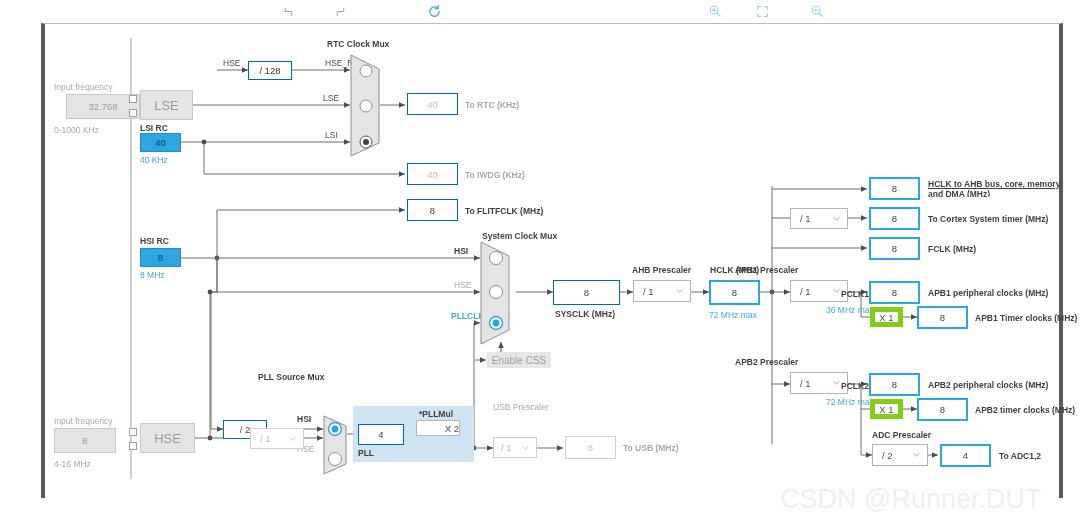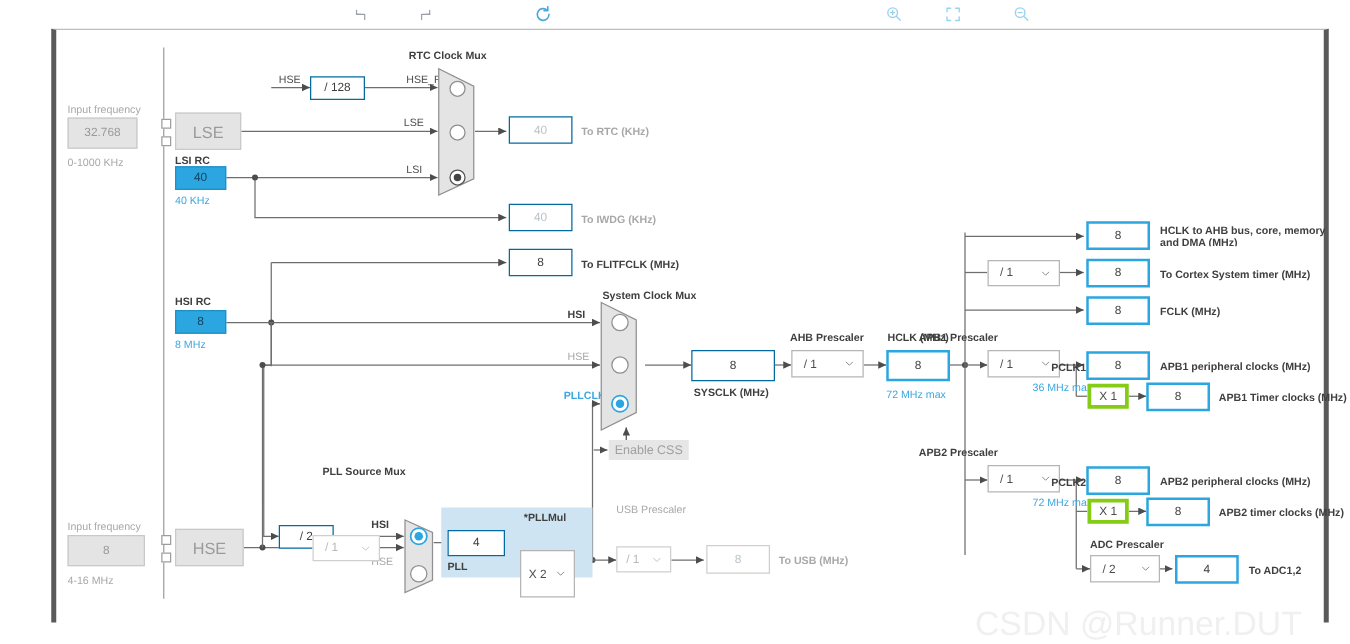--- a/index.html
+++ b/index.html
@@ -66,21 +66,21 @@
     padding-left:9px;
   }
   .sel .chev{
     position:absolute;right:7px;top:50%;margin-top:-2px;
     width:7px;height:4px;
   }
   .sel.dim{color:#b9b9b9;border-color:#cfcfcf;}
   
   .mbox{
     position:absolute;box-sizing:border-box;
-    border:3px solid #84cc16;background:#ffffff;
+    border:5px solid #84cc16;background:#ffffff;
     display:flex;align-items:center;justify-content:center;
     font-size:9.5px;color:#4d4d4d;
   }
   
   #pll-bg{
     position:absolute;background:#cfe4f3;
   }
   
   #enable-css{
     position:absolute;background:#e6e6e6;color:#a0a0a0;
@@ -88,21 +88,21 @@
   }
   
   #wires{position:absolute;left:0;top:0;width:1022px;height:475px;pointer-events:none;}
   
   #watermark{
     position:absolute;left:735px;top:460px;
     font-size:27px;color:#f0f0f0;white-space:nowrap;
     font-family:"Liberation Sans",sans-serif;
   }
   .clip2{
-    overflow:hidden;height:18px;
+    overflow:hidden;height:18px;text-decoration:underline;
   }
 </style>
 </head>
 <body>
 
 <div id="toolbar">
 
   <div class="tb-icon" style="left:274px;">
     <svg width="13" height="13" viewBox="0 0 16 16" fill="none" stroke="#9aa0a6" stroke-width="1.2">
       <path d="M4 4v4h4" stroke-linecap="round" stroke-linejoin="round"></path>
@@ -266,21 +266,21 @@
     </g>
 
     <g stroke="#b5b5b5" stroke-width="1" fill="none"></g>
 
     <g stroke="#4d4d4d" stroke-width="1" fill="none">
       <path d="M847,165 L855,165"></path>
     </g>
   </svg>
 
   <div class="lbl dim" style="left:9px;top:58px;">Input frequency</div>
-  <div class="vbox gray" style="left:9px;top:70px;width:56px;height:25px;">32.768</div>
+  <div class="vbox gray" style="left:21px;top:70px;width:74px;height:25px;">32.768</div>
   <div class="lbl dim" style="left:9px;top:101px;">0-1000 KHz</div>
 
   <div class="abs" style="left:84px;top:71px;width:6px;height:6px;border:1px solid #9e9e9e;background:#fff;"></div>
   <div class="abs" style="left:84px;top:85px;width:6px;height:6px;border:1px solid #9e9e9e;background:#fff;"></div>
 
   <div class="vbox gray" style="left:95px;top:66px;width:53px;height:30px;font-size:13px;">LSE</div>
 
   <div class="lbl bold" style="left:95px;top:99px;">LSI RC</div>
   <div class="vbox osc" style="left:95px;top:109px;width:41px;height:19px;">40</div>
   <div class="lbl blue" style="left:95px;top:131px;">40 KHz</div>
@@ -408,21 +408,21 @@
 
   <svg class="abs" style="left:277px;top:390px;" width="30" height="62">
     <path d="M2,2 L24,12 L24,50 L2,60 Z" fill="#e4e4e4" stroke="#8f8f8f" stroke-width="1"></path>
     <circle cx="13" cy="15" r="6.5" fill="#ffffff" stroke="#2ba6e0" stroke-width="1.4"></circle>
     <circle cx="13" cy="15" r="3.4" fill="#2ba6e0"></circle>
     <circle cx="13" cy="45" r="6.5" fill="#ffffff" stroke="#8f8f8f" stroke-width="1"></circle>
   </svg>
 
   <div class="vbox" style="left:313px;top:400px;width:46px;height:21px;">4</div>
   <div class="lbl bold" style="left:374px;top:385px;">*PLLMul</div>
-  <div class="sel" style="left:371px;top:416px;width:44px;height:38px;padding-left:6px;">
+  <div class="sel" style="left:371px;top:396px;width:44px;height:16px;padding-left:6px;justify-content:flex-end;">
     <span>X 2</span>
     <svg class="chev" viewBox="0 0 8 5">
       <path d="M0.5 0.5 L4 4 L7.5 0.5" fill="none" stroke="#8a8a8a" stroke-width="1"></path>
     </svg>
   </div>
   <div class="lbl bold" style="left:313px;top:424px;">PLL</div>
 
   <div class="lbl dim" style="left:448px;top:378px;">USB Prescaler</div>
   <div class="sel dim" style="left:448px;top:413px;width:44px;height:21px;padding-left:7px;">
     <span>/ 1</span>

